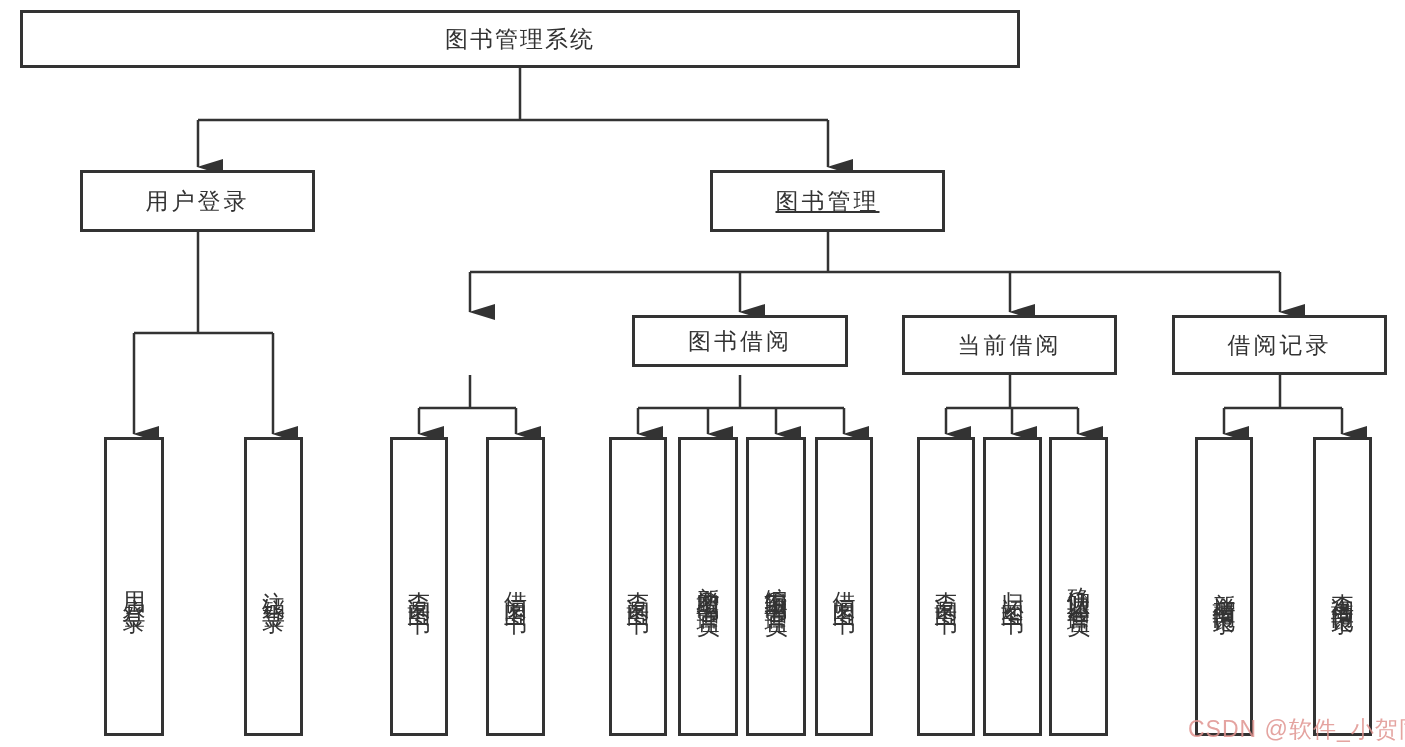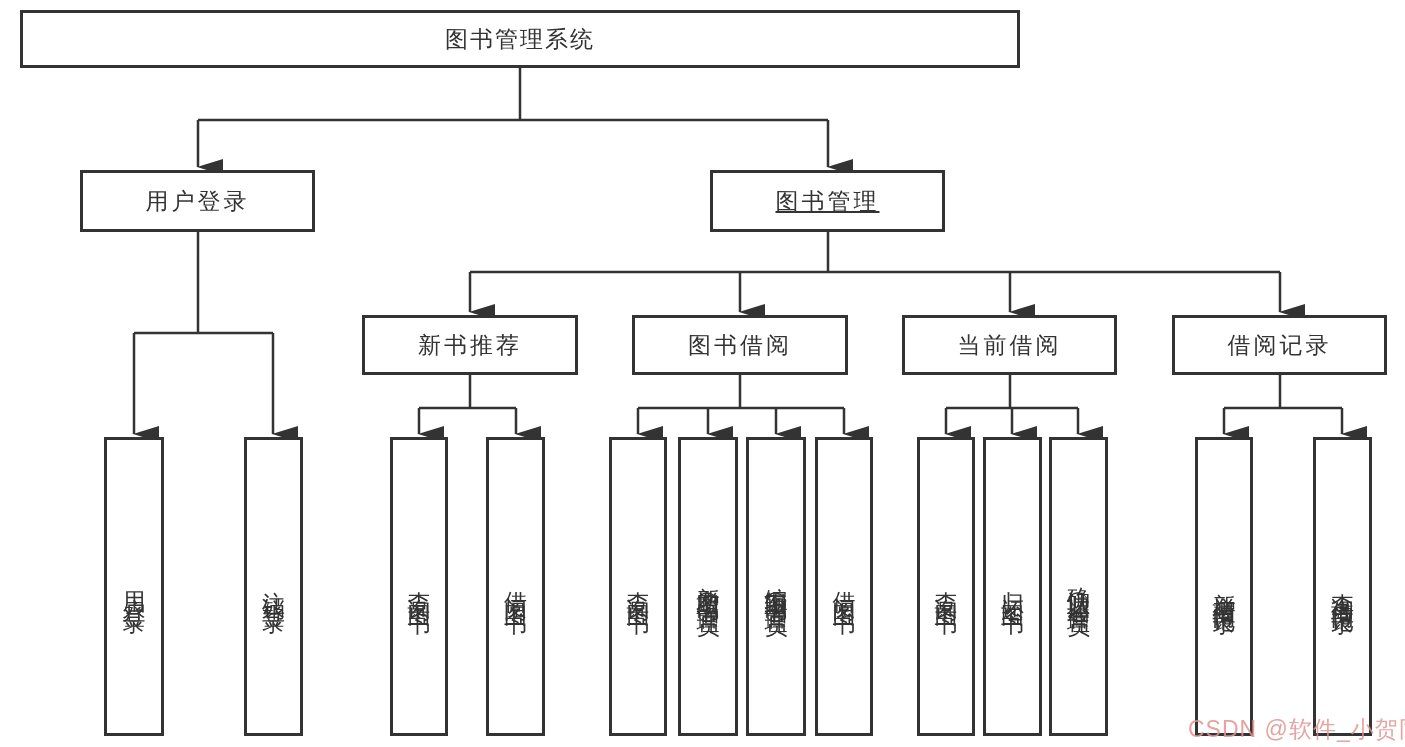--- a/index.html
+++ b/index.html
@@ -43,21 +43,21 @@
     letter-spacing: 7px;
     line-height: 1;
     white-space: nowrap;
   }
   .vbox.longtext .vlabel { letter-spacing: 4px; }
   
   #node-root      { left: 20px;   top: 10px;  width: 1000px; height: 58px; }
   #node-login     { left: 80px;   top: 170px; width: 235px;  height: 62px; }
   #node-mgmt      { left: 710px;  top: 170px; width: 235px;  height: 62px; text-decoration: underline; }
   #node-newbook   { left: 362px;  top: 315px; width: 216px;  height: 60px; }
-  #node-borrow    { left: 632px;  top: 315px; width: 216px;  height: 60px; }
+  #node-borrow    { left: 632px;  top: 315px; width: 216px;  height: 52px; }
   #node-current   { left: 902px;  top: 315px; width: 215px;  height: 60px; }
   #node-records   { left: 1172px; top: 315px; width: 215px;  height: 60px; }
   #leaf-user-login    { left: 104px;  width: 60px; }
   #leaf-logout        { left: 244px;  width: 59px; }
   #leaf-nb-query      { left: 390px;  width: 58px; }
   #leaf-nb-borrow     { left: 486px;  width: 59px; }
   #leaf-bw-query      { left: 609px;  width: 58px; }
   #leaf-bw-add        { left: 678px;  width: 60px; }
   #leaf-bw-edit       { left: 746px;  width: 60px; }
   #leaf-bw-borrow     { left: 815px;  width: 58px; }
@@ -130,23 +130,20 @@
     <span class="hlabel root-label">图书管理系统</span>
   </div>
 
   <div class="box" id="node-login">
     <span class="hlabel">用户登录</span>
   </div>
   <div class="box" id="node-mgmt">
     <span class="hlabel">图书管理</span>
   </div>
 
-  <div class="box" id="node-newbook">
-    <span class="hlabel">新书推荐</span>
-  </div>
   <div class="box" id="node-borrow">
     <span class="hlabel">图书借阅</span>
   </div>
   <div class="box" id="node-current">
     <span class="hlabel">当前借阅</span>
   </div>
   <div class="box" id="node-records">
     <span class="hlabel">借阅记录</span>
   </div>
 

